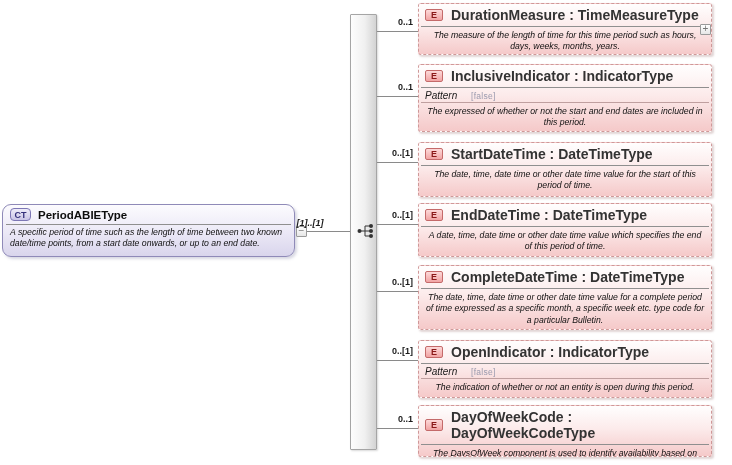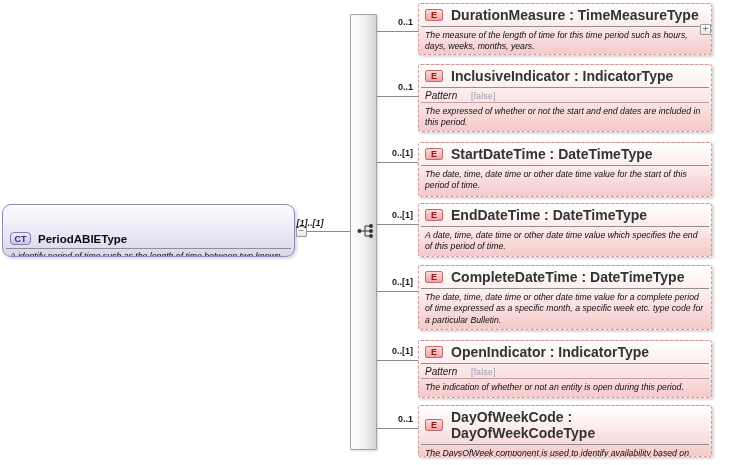--- a/index.html
+++ b/index.html
@@ -24,21 +24,21 @@
   
   .toggle { position:absolute; width:11px; height:11px; box-sizing:border-box;
             border:1px solid #9a9a9a; background:linear-gradient(180deg,#ffffff,#e6e6e6);
             color:#777; font-size:10px; line-height:8px; text-align:center; border-radius:1px; }
 
   
   .ctbox { position:absolute; left:2px; top:204px; width:293px; height:53px; box-sizing:border-box;
            border:1px solid #8f8ab8; border-radius:9px;
            background:linear-gradient(180deg,#fcfbfe 0%,#ebe8f6 55%,#d9d5ec 100%);
            box-shadow:2px 2px 3px rgba(110,110,150,0.28); overflow:hidden; }
-  .cthdr { display:flex; align-items:center; padding:3px 7px 2px;margin-top:24px; }
+  .cthdr { display:flex; align-items:center; padding:3px 7px 2px; }
   .ctbadge { width:21px; height:13px; box-sizing:border-box; border:1px solid #7d77b5; border-radius:4px;
              background:linear-gradient(180deg,#efecf9,#c9c4e6); color:#34307a;
              font-size:9px; font-weight:bold; display:flex; align-items:center; justify-content:center;
              margin-right:7px; flex:none; }
   .cttitle { font-size:11.5px; font-weight:bold; color:#0d0d0d; }
   .ctsep { height:1px; background:#8f8f8f; margin:1px 3px 0; }
   .ctdesc { padding:2px 7px; font-size:8.7px; font-style:italic; color:#101010; line-height:1.3; }
 
   
   .ebox { position:absolute; left:418px; width:294px; box-sizing:border-box;
@@ -49,34 +49,34 @@
   .ebadge { width:18px; height:12px; box-sizing:border-box; border:1px solid #c46a6a; border-radius:2px;
             background:linear-gradient(180deg,#fdd9d9,#f1a4a4); color:#8b1a1a;
             font-size:9px; font-weight:bold; display:flex; align-items:center; justify-content:center;
             margin-right:8px; flex:none; }
   .etitle { font-size:14px; font-weight:bold; color:#333333; }
   .esep  { height:1px; background:#8f8f8f; margin:1px 2px 0; }
   .efsep { height:1px; background:#bf9f9f; margin:0 2px; }
   .efacet { display:flex; align-items:baseline; padding:2px 6px 1px; }
   .flabel { font-size:10px; font-style:italic; color:#1a1a1a; width:46px; flex:none; }
   .fvalue { font-size:8.5px; color:#9a9aae; letter-spacing:0.3px; }
-  .edesc { padding:3px 6px 3px; font-size:8.7px; font-style:italic; color:#101010; line-height:1.3; }
+  .edesc { padding:3px 6px 3px; font-size:8.7px; font-style:italic; color:#101010; line-height:1.3;text-align:center; }
 </style>
 </head>
 <body>
 
 <div id="canvas">
 
   <div class="ctbox">
     <div class="cthdr">
       <span class="ctbadge">CT</span>
       <span class="cttitle">PeriodABIEType</span>
     </div>
     <div class="ctsep"></div>
-    <div class="ctdesc">A identify period of time such as the length of time between two known date/time points, from a start date onwards, or up to an end date.</div>
+    <div class="ctdesc">A specific period of time such as the length of time between two known date/time points, from a start date onwards, or up to an end date.</div>
   </div>
 
   <div class="toggle" style="left:296px; top:226px;">−</div>
 
   <div class="cline" style="left:307px; top:231px; width:43px;"></div>
   <div class="card-root">[1]..[1]</div>
 
   <div class="seqbar"></div>
   <svg class="seqicon" viewBox="0 0 20 16">
     <line x1="3" y1="8" x2="9" y2="8" stroke="#333" stroke-width="1"></line>

